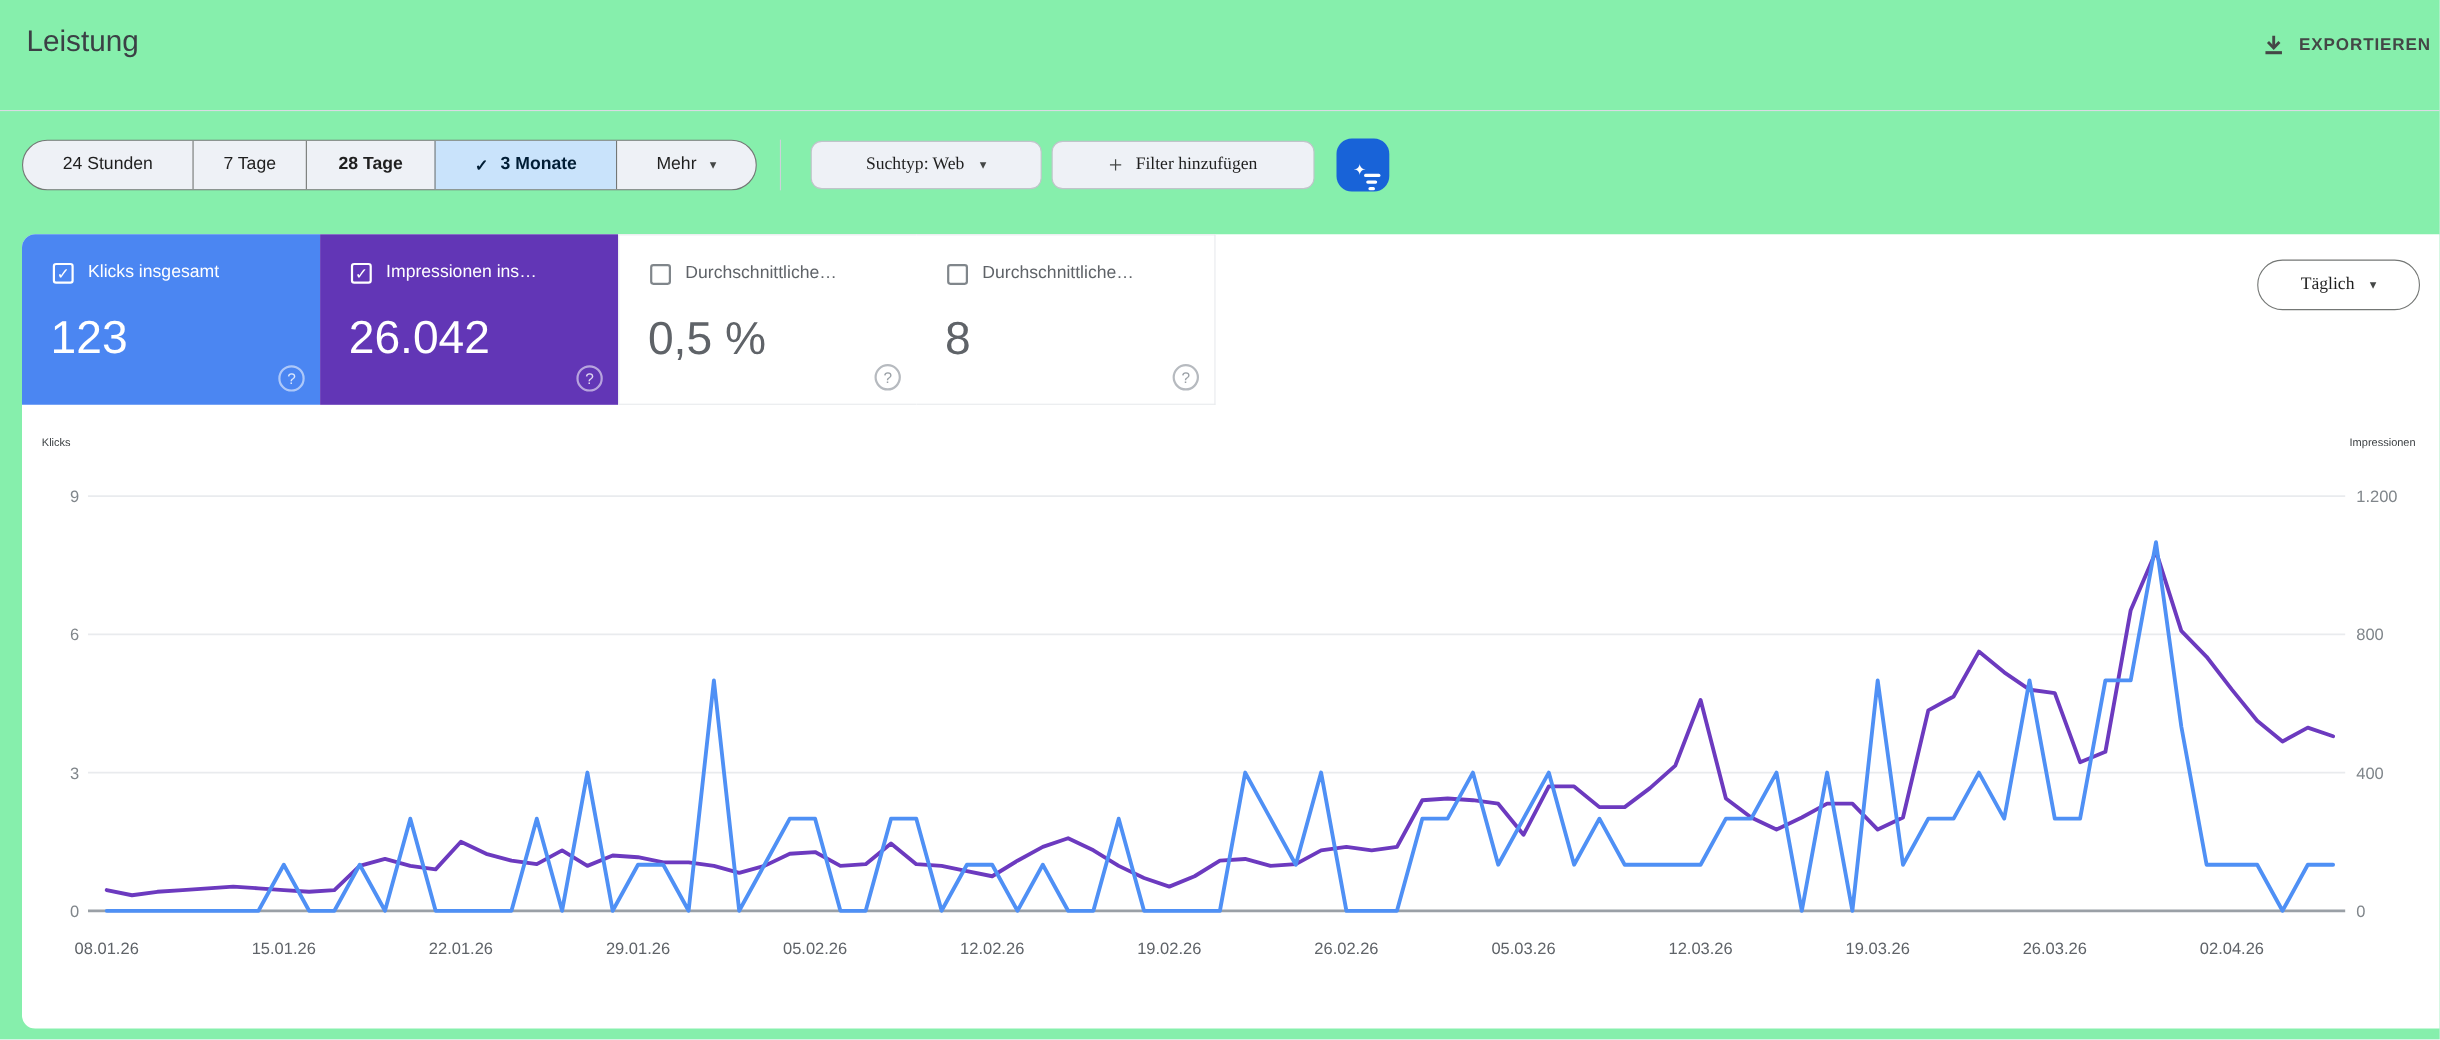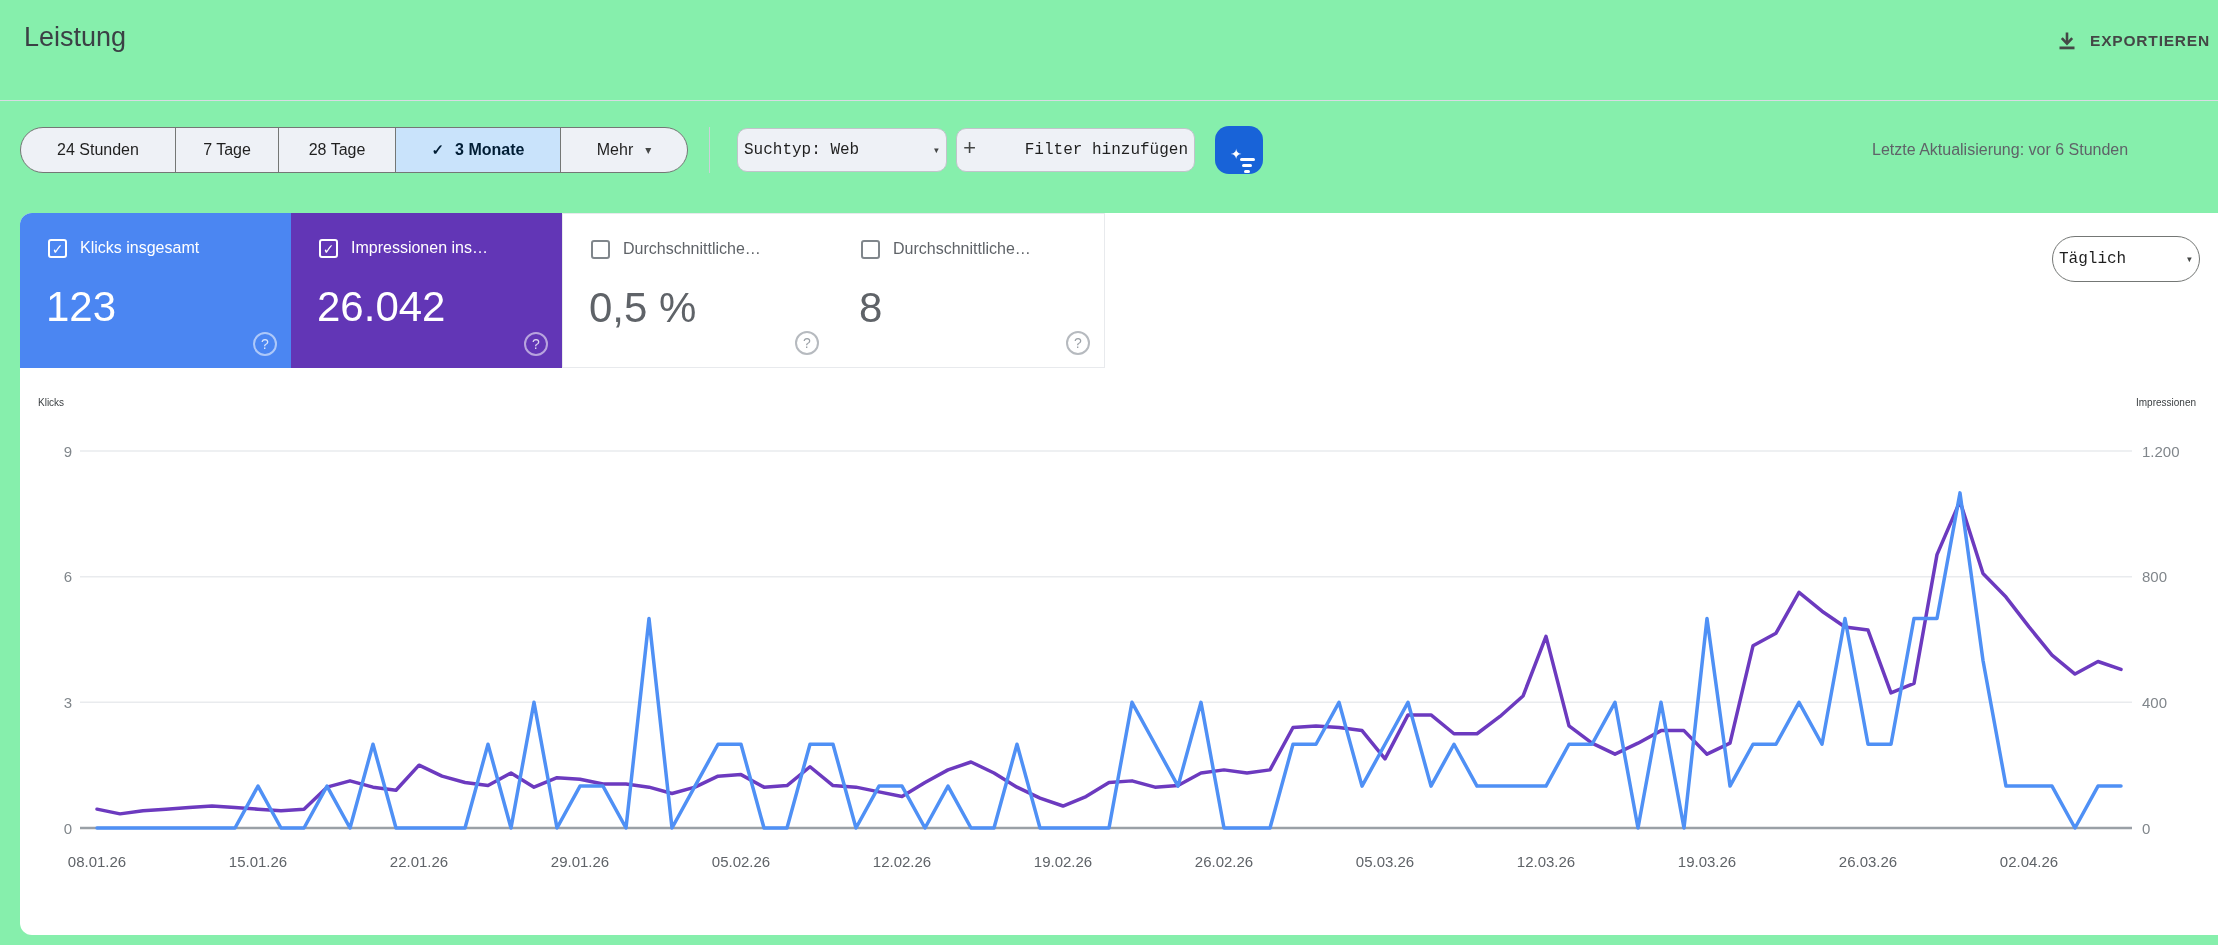--- a/index.html
+++ b/index.html
@@ -16,23 +16,23 @@
   .toolbar{position:absolute;left:0;top:127px;width:2218px;height:48px;}
   .seg-group{position:absolute;left:20px;top:0;height:46px;display:flex;border:1px solid #747775;
         border-radius:23px;overflow:hidden;background:#eef1f6;}
   .seg{display:flex;align-items:center;justify-content:center;font-size:16px;color:#1f1f1f;
         border-left:1px solid #747775;cursor:pointer;}
   .seg:first-child{border-left:none;}
   .seg.selected{background:#c9e3fb;color:#001d35;font-weight:600;}
   .seg .check{margin-right:11px;font-size:15px;}
   .seg .caret{margin-left:12px;font-size:12px;color:#444746;}
   .v-divider{position:absolute;left:709px;top:0;width:1px;height:46px;background:#cdd1d9;}
-  .pill{position:absolute;top:1px;height:44px;display:flex;align-items:center;justify-content:space-between;
+  .pill{position:absolute;top:1px;height:44px;display:flex;align-items:center;justify-content:center;
         background:#eef1f6;border:1px solid #c0c4ca;border-radius:10px;cursor:pointer;
-        font-family:Liberation Mono, monospace;font-size:16px;color:#1f1f1f;}
+        font-family:Liberation Serif, serif;font-size:16px;color:#1f1f1f;}
   .pill .caret{margin-left:14px;font-size:12px;color:#444746;}
   .pill .plus{margin-right:12px;font-size:22px;font-weight:400;color:#444746;line-height:1;}
   .ai-filter-btn{position:absolute;left:1215px;top:-1px;width:48px;height:48px;border:none;border-radius:14px;
         background:#1863d8;cursor:pointer;}
   .ai-icon{position:relative;width:26px;height:26px;margin:0 auto;}
   .ai-icon .l{position:absolute;height:3px;border-radius:2px;background:#fff;}
   .ai-icon .sparkle{position:absolute;right:-3px;top:-4px;color:#fff;font-size:14px;}
   .last-updated{position:absolute;left:1872px;top:0;height:46px;display:flex;align-items:center;
         font-size:16px;color:#5f6368;white-space:nowrap;}
   
@@ -74,21 +74,21 @@
   <div class="hdr-divider"></div>
 
   <div class="toolbar">
     <div class="seg-group" id="segGroup">
         <div class="seg" style="width: 154px;">
           <span>24 Stunden</span>
         </div>
         <div class="seg" style="width: 103px;">
           <span>7 Tage</span>
         </div>
-        <div class="seg" style="width: 117px;">
+        <div class="seg" style="width: 117px; font-weight: bold;">
           <span>28 Tage</span>
         </div>
         <div class="seg selected" style="width: 165px;">
           <span class="check">✓</span>
           <span>3 Monate</span>
         </div>
         <div class="seg" style="width: 127px; justify-content: center;">
           <span>Mehr</span>
           <span class="caret">▾</span>
         </div>
@@ -107,21 +107,20 @@
 
     <button class="ai-filter-btn">
       <span class="ai-icon">
         <span class="l" style="left:1px;top:8px;width:15px;"></span>
         <span class="l" style="left:3px;top:14px;width:10px;"></span>
         <span class="l" style="left:5px;top:20px;width:6px;"></span>
         <span class="sparkle">✦</span>
       </span>
     </button>
 
-    <div class="last-updated">Letzte Aktualisierung: vor 6 Stunden</div>
   </div>
 
   <div class="card">
     <div id="tiles">
         <div class="tile" style="left: 0px; width: 271px; background: rgb(75, 134, 242); border-radius: 12px 0px 0px;">
           <div class="cb" style="border: 2px solid rgb(255, 255, 255); color: rgb(255, 255, 255);">✓</div>
           <span class="lbl" style="color: rgb(255, 255, 255); font-weight: 500;">Klicks insgesamt</span>
           <span class="val" style="color: rgb(255, 255, 255);">123</span>
           <div class="help" style="border-color: rgba(255, 255, 255, 0.55); color: rgba(255, 255, 255, 0.8);">?</div>
         </div>

